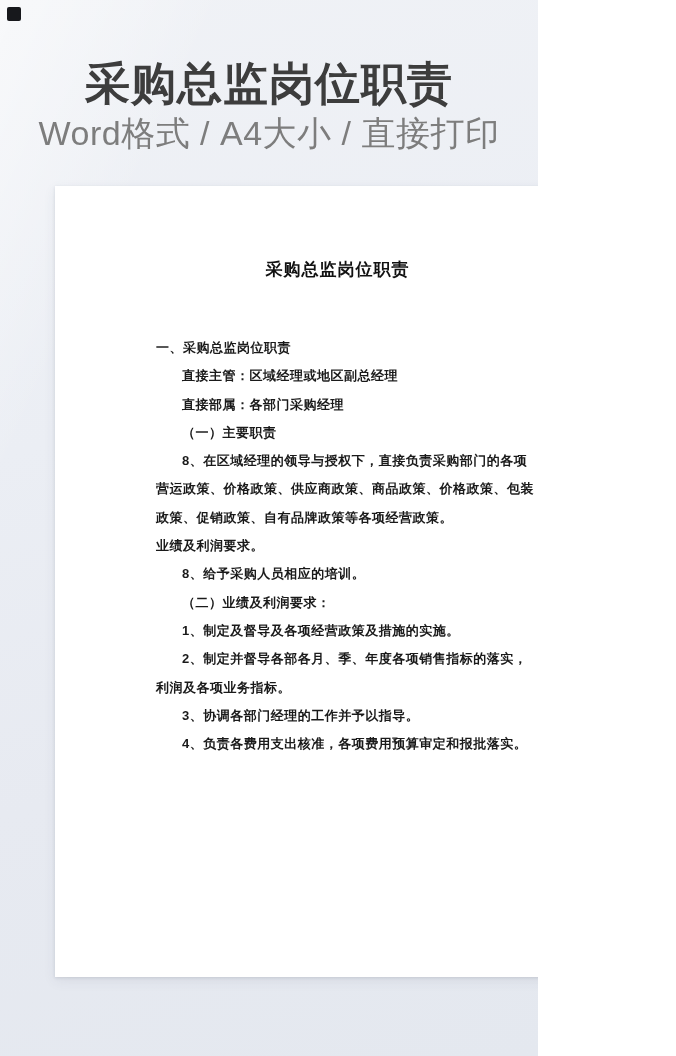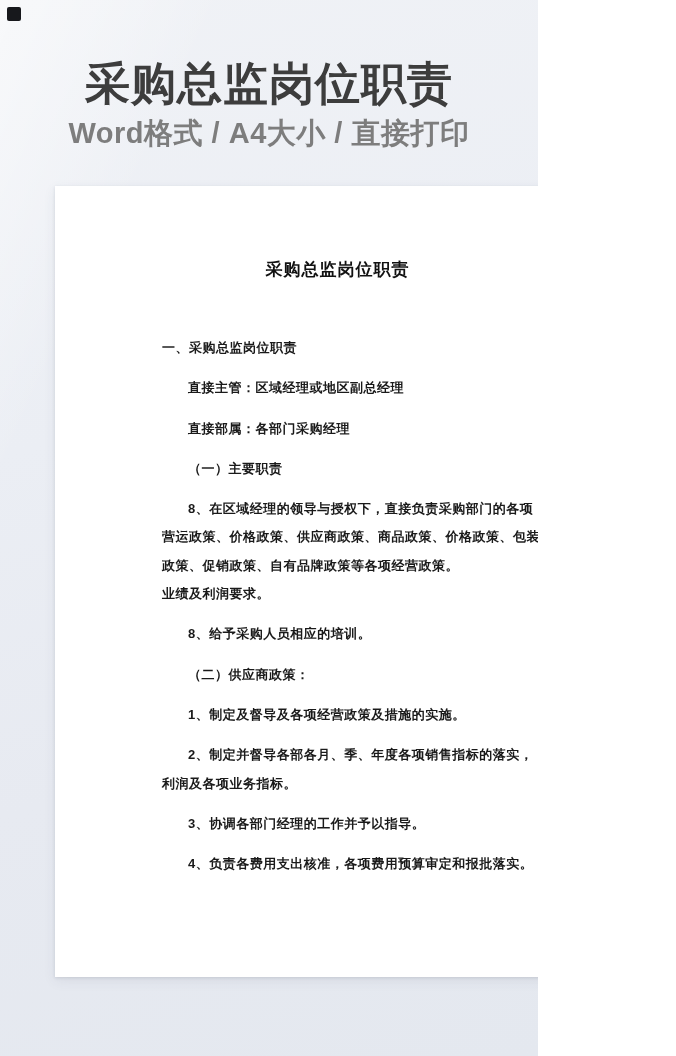--- a/index.html
+++ b/index.html
@@ -28,23 +28,23 @@
   .header-title {
     margin: 58px 0 0 0;
     font-size: 45px;
     line-height: 52px;
     font-weight: 800;
     letter-spacing: 1px;
     color: #3d3d3d;
   }
   .header-subtitle {
     margin: 7px 0 0 0;
-    font-size: 29px;
+    font-size: 34px;
     line-height: 32px;
-    font-weight: 700;
+    font-weight: 400;
     letter-spacing: 0.5px;
     color: #7d7d7d;
   }
   .paper {
     position: absolute;
     left: 55px; top: 186px;
     width: 565px; height: 791px;
     background: #ffffff;
     box-shadow: 0 1px 3px rgba(40,50,70,0.12), 0 4px 12px rgba(60,70,90,0.08);
   }
@@ -54,33 +54,33 @@
     width: 100%;
     text-align: center;
     font-size: 17px;
     line-height: 24px;
     font-weight: 700;
     letter-spacing: 1px;
     color: #111111;
   }
   .doc-body {
     position: absolute;
-    top: 148px; left: 107px;
+    top: 148px; left: 101px;
     width: 390px;
   }
   .line {
     height: 28.3px;
     line-height: 28.3px;
     font-size: 13px;
     font-weight: 600;
     letter-spacing: 0.5px;
     color: #1a1a1a;
     white-space: nowrap;
   }
-  .line.indent { padding-left: 26px; margin-top: 12px; }
+  .line.indent { padding-left: 26px; }
 </style>
 </head>
 <body>
 
 <div class="viewport">
 
   <div class="corner-mark"></div>
 
   <div class="header">
     <div class="header-title">采购总监岗位职责</div>
@@ -92,21 +92,21 @@
     <div class="doc-body">
       <div class="line">一、采购总监岗位职责</div>
       <div class="line indent">直接主管：区域经理或地区副总经理</div>
       <div class="line indent">直接部属：各部门采购经理</div>
       <div class="line indent">（一）主要职责</div>
       <div class="line indent">8、在区域经理的领导与授权下，直接负责采购部门的各项</div>
       <div class="line">营运政策、价格政策、供应商政策、商品政策、价格政策、包装</div>
       <div class="line">政策、促销政策、自有品牌政策等各项经营政策。</div>
       <div class="line">业绩及利润要求。</div>
       <div class="line indent">8、给予采购人员相应的培训。</div>
-      <div class="line indent">（二）供应商政策：</div>
+      <div class="line indent">（二）业绩及利润要求：</div>
       <div class="line indent">1、制定及督导及各项经营政策及措施的实施。</div>
       <div class="line indent">2、制定并督导各部各月、季、年度各项销售指标的落实，</div>
       <div class="line">利润及各项业务指标。</div>
       <div class="line indent">3、协调各部门经理的工作并予以指导。</div>
       <div class="line indent">4、负责各费用支出核准，各项费用预算审定和报批落实。</div>
     </div>
   </div>
 
 </div>
 

